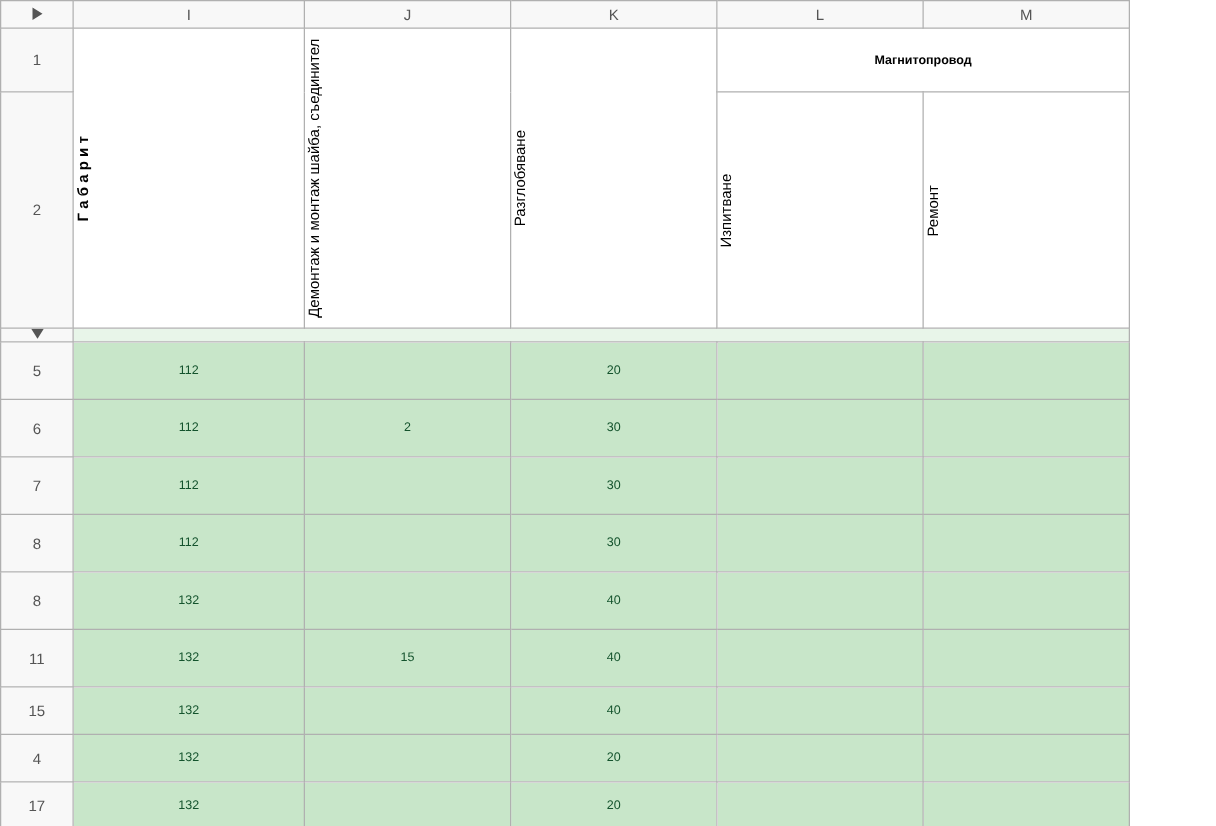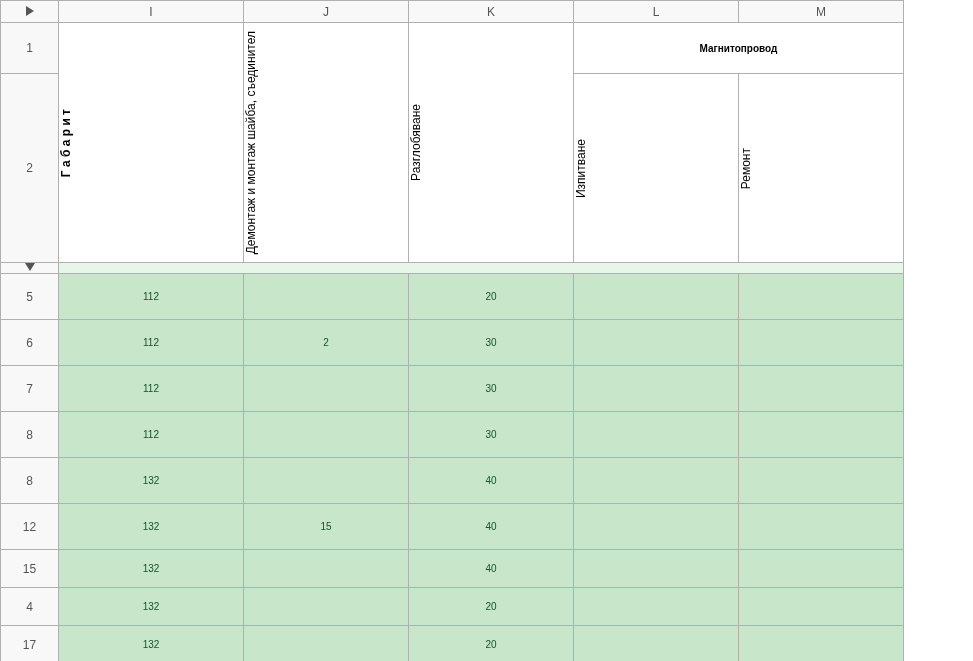--- a/index.html
+++ b/index.html
@@ -197,21 +197,21 @@
       </tr>
       <tr class="data-row" style="height:46px">
         <td class="col-rownum">8</td>
         <td>132</td>
         <td></td>
         <td>40</td>
         <td></td>
         <td></td>
       </tr>
       <tr class="data-row" style="height:46px">
-        <td class="col-rownum">12</td>
+        <td class="col-rownum">11</td>
         <td>132</td>
         <td>15</td>
         <td>40</td>
         <td></td>
         <td></td>
       </tr>
       <tr class="data-row" style="height:38px">
         <td class="col-rownum">15</td>
         <td>132</td>
         <td></td>

